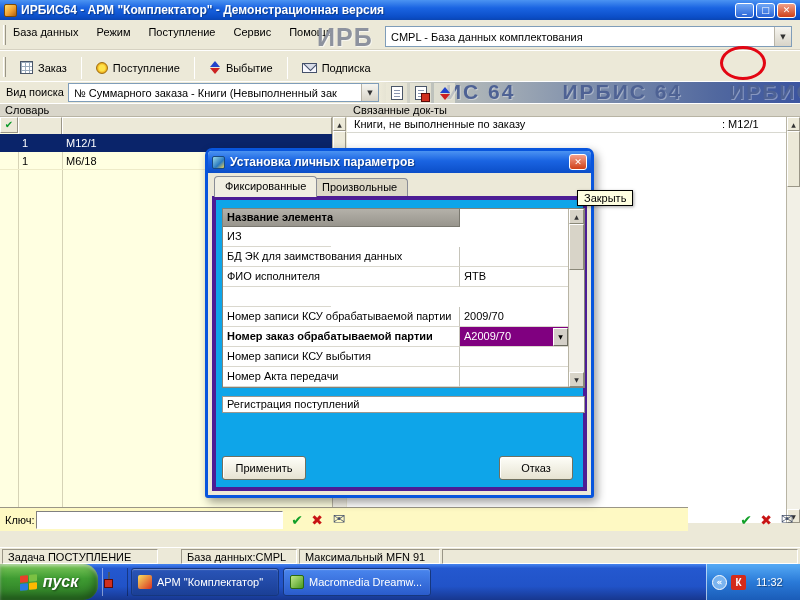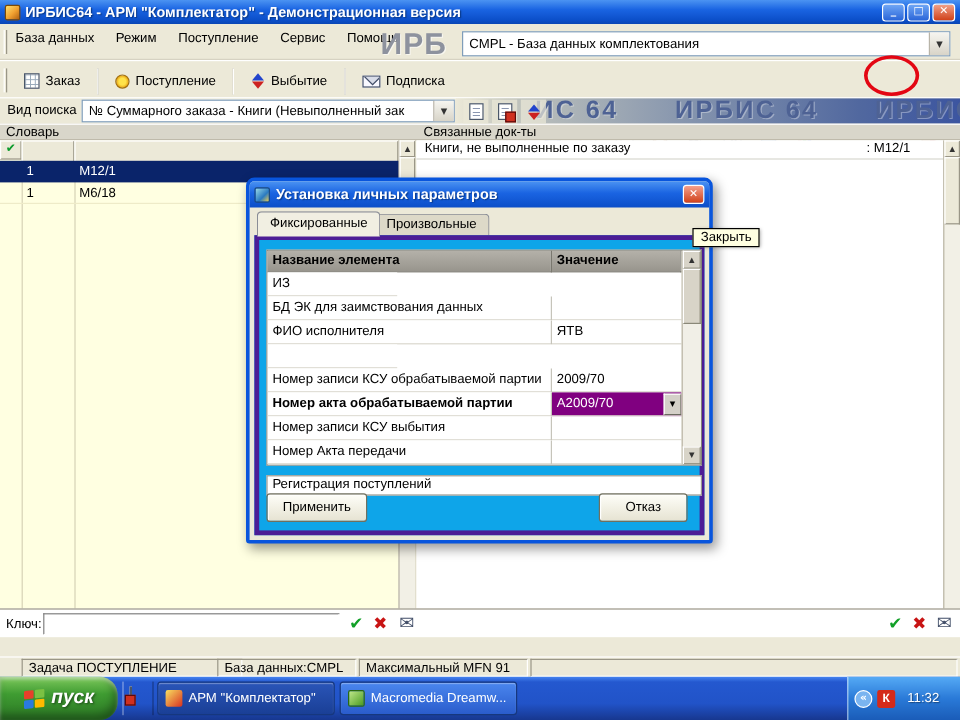--- a/index.html
+++ b/index.html
@@ -126,21 +126,21 @@
   .dict-scroll{left:332px}
   .linked-scroll{left:786px}
 
   
   .linked-area{position:absolute;left:347px;top:117px;width:453px;height:406px;background:#fff}
   .linked-row{position:absolute;left:0;top:0;width:439px;height:16px;border-bottom:1px solid #d8d8d0;background:#fff;line-height:15px}
   .linked-row .lbl{position:absolute;left:7px;white-space:nowrap}
   .linked-row .val{position:absolute;left:375px;white-space:nowrap}
 
   
-  .bottombar{position:absolute;left:0;top:507px;width:800px;height:24px;background:#ffffff;border-top:1px solid #9a9687}
+  .bottombar{position:absolute;left:0;top:507px;width:688px;height:24px;background:#fef9c3;border-top:1px solid #9a9687}
   .key-label{position:absolute;left:5px;top:6px}
   .key-input{position:absolute;left:36px;top:3px;width:247px;height:18px;background:#fff;border:1px solid;border-color:#808080 #fff #fff #808080;
     font-family:"Liberation Sans",sans-serif;font-size:11px;padding:0 3px}
   .gbtn{position:absolute;top:2px;width:18px;height:19px;display:flex;align-items:center;justify-content:center;font-size:14px;line-height:1}
   .gbtn.check{color:#12a028;font-weight:bold}
   .gbtn.cross{color:#c81414;font-weight:bold}
   .gbtn.mail{color:#44506a;font-size:15px}
 
   
   .statusbar{position:absolute;left:0;top:547px;width:800px;height:17px;background:#ece9d8;border-top:1px solid #fff}
@@ -170,21 +170,21 @@
   .tray{position:absolute;left:706px;top:0;width:94px;height:36px;
     background:linear-gradient(180deg,#55aaf5 0%,#2a7ad8 50%,#1a5cb8 100%);border-left:1px solid rgba(255,255,255,.6);
     display:flex;align-items:center;gap:4px;padding-left:5px}
   .tray-chevron{width:15px;height:15px;border-radius:50%;background:#7ab4f0;border:1px solid #fff;color:#fff;font-weight:bold;
     display:flex;align-items:center;justify-content:center;font-size:9px;line-height:1}
   .tray-k{width:15px;height:15px;border-radius:2px;background:#d42a1a;color:#fff;font-weight:bold;font-size:10px;
     display:flex;align-items:center;justify-content:center}
   .tray-clock{color:#fff;font-size:11px;margin-left:6px;text-shadow:1px 1px 1px rgba(0,0,0,.4)}
 
   
-  .dialog{position:absolute;left:205px;top:148px;width:389px;height:305px;z-index:50;background:#ece9d8;
+  .dialog{position:absolute;left:205px;top:148px;width:389px;height:350px;z-index:50;background:#ece9d8;
     border:3px solid #0855dd;border-radius:7px 7px 3px 3px;box-shadow:3px 4px 10px rgba(0,0,0,.4)}
   .dlg-title{height:22px;border-radius:4px 4px 0 0;display:flex;align-items:center;gap:5px;padding:0 4px;
     background:linear-gradient(180deg,#4b93f2 0%,#1a64e2 45%,#0b4ec8 100%)}
   .dlg-icon{width:13px;height:13px;border-radius:2px;background:linear-gradient(135deg,#9adbe8 0%,#2a7ac0 60%,#f0d050 100%);border:1px solid #1a4a80}
   .dlg-title-text{flex:1;color:#fff;font-weight:bold;font-size:12px;white-space:nowrap;overflow:hidden;text-shadow:1px 1px 1px #0a3a8a}
   .dlg-close{width:18px;height:16px;border:1px solid #fff;border-radius:3px;background:linear-gradient(180deg,#f4a08c,#d04018);
     color:#fff;font-size:9px;font-weight:bold;display:flex;align-items:center;justify-content:center}
   .dlg-body{position:absolute;left:0;top:22px;right:0;bottom:0}
   .tab{position:absolute;height:21px;line-height:19px;padding:0 10px;border:1px solid #8a8d96;border-bottom:none;border-radius:4px 4px 0 0}
   .tab.active{left:6px;top:3px;background:#f1efe2;z-index:3}
@@ -388,21 +388,21 @@
     <input class="key-input" value="" style="">
     <span class="gbtn check glyph" style="left:288px">✔</span>
     <span class="gbtn cross glyph" style="left:308px">✖</span>
     <span class="gbtn mail glyph" style="left:330px">✉</span>
     <span class="gbtn check glyph" style="left:737px">✔</span>
     <span class="gbtn cross glyph" style="left:757px">✖</span>
     <span class="gbtn mail glyph" style="left:778px">✉</span>
   </div>
 
   <div class="statusbar">
-    <span class="scell" style="left:18px;width:184px">Задача ПОСТУПЛЕНИЕ</span>
+    <span class="scell" style="left:2px;width:156px">Задача ПОСТУПЛЕНИЕ</span>
     <span class="scell" style="left:181px;width:116px">База данных:CMPL</span>
     <span class="scell" style="left:299px;width:141px">Максимальный MFN 91</span>
     <span class="scell" style="left:442px;right:2px"></span>
   </div>
 
   <div class="taskbar">
     <div class="startbtn">
       <span class="flag">
           <span class="f-r"></span>
           <span class="f-g"></span>
@@ -436,42 +436,41 @@
       <span class="dlg-close glyph">✕</span>
     </div>
     <div class="dlg-body">
       <span class="tab active">Фиксированные</span>
       <span class="tab inactive">Произвольные</span>
       <div class="tabpage">
 
         <div class="gridwrap">
           <div class="g-head">
             <span class="g-hcell g-hname">Название элемента</span>
-            <span class="g-hcell g-hval">Значение</span>
           </div>
           <div class="g-row">
             <span class="vcell">ИЗ</span>
           </div>
           <div class="g-row">
             <span class="ncell">БД ЭК для заимствования данных</span>
             <span class="vcell"></span>
           </div>
           <div class="g-row">
             <span class="ncell">ФИО исполнителя</span>
             <span class="vcell">ЯТВ</span>
           </div>
           <div class="g-row">
             <span class="vcell"></span>
           </div>
           <div class="g-row">
             <span class="ncell">Номер записи КСУ обрабатываемой партии</span>
             <span class="vcell">2009/70</span>
           </div>
           <div class="g-row sel">
-            <span class="ncell">Номер акта обрабатываемой партии</span>
+            <span class="ncell">Номер заказ обрабатываемой партии</span>
             <span class="vcell">
               <span class="vtext">А2009/70</span>
               <span class="ddbtn glyph">▼</span>
             </span>
           </div>
           <div class="g-row">
             <span class="ncell">Номер записи КСУ выбытия</span>
             <span class="vcell"></span>
           </div>
           <div class="g-row">

